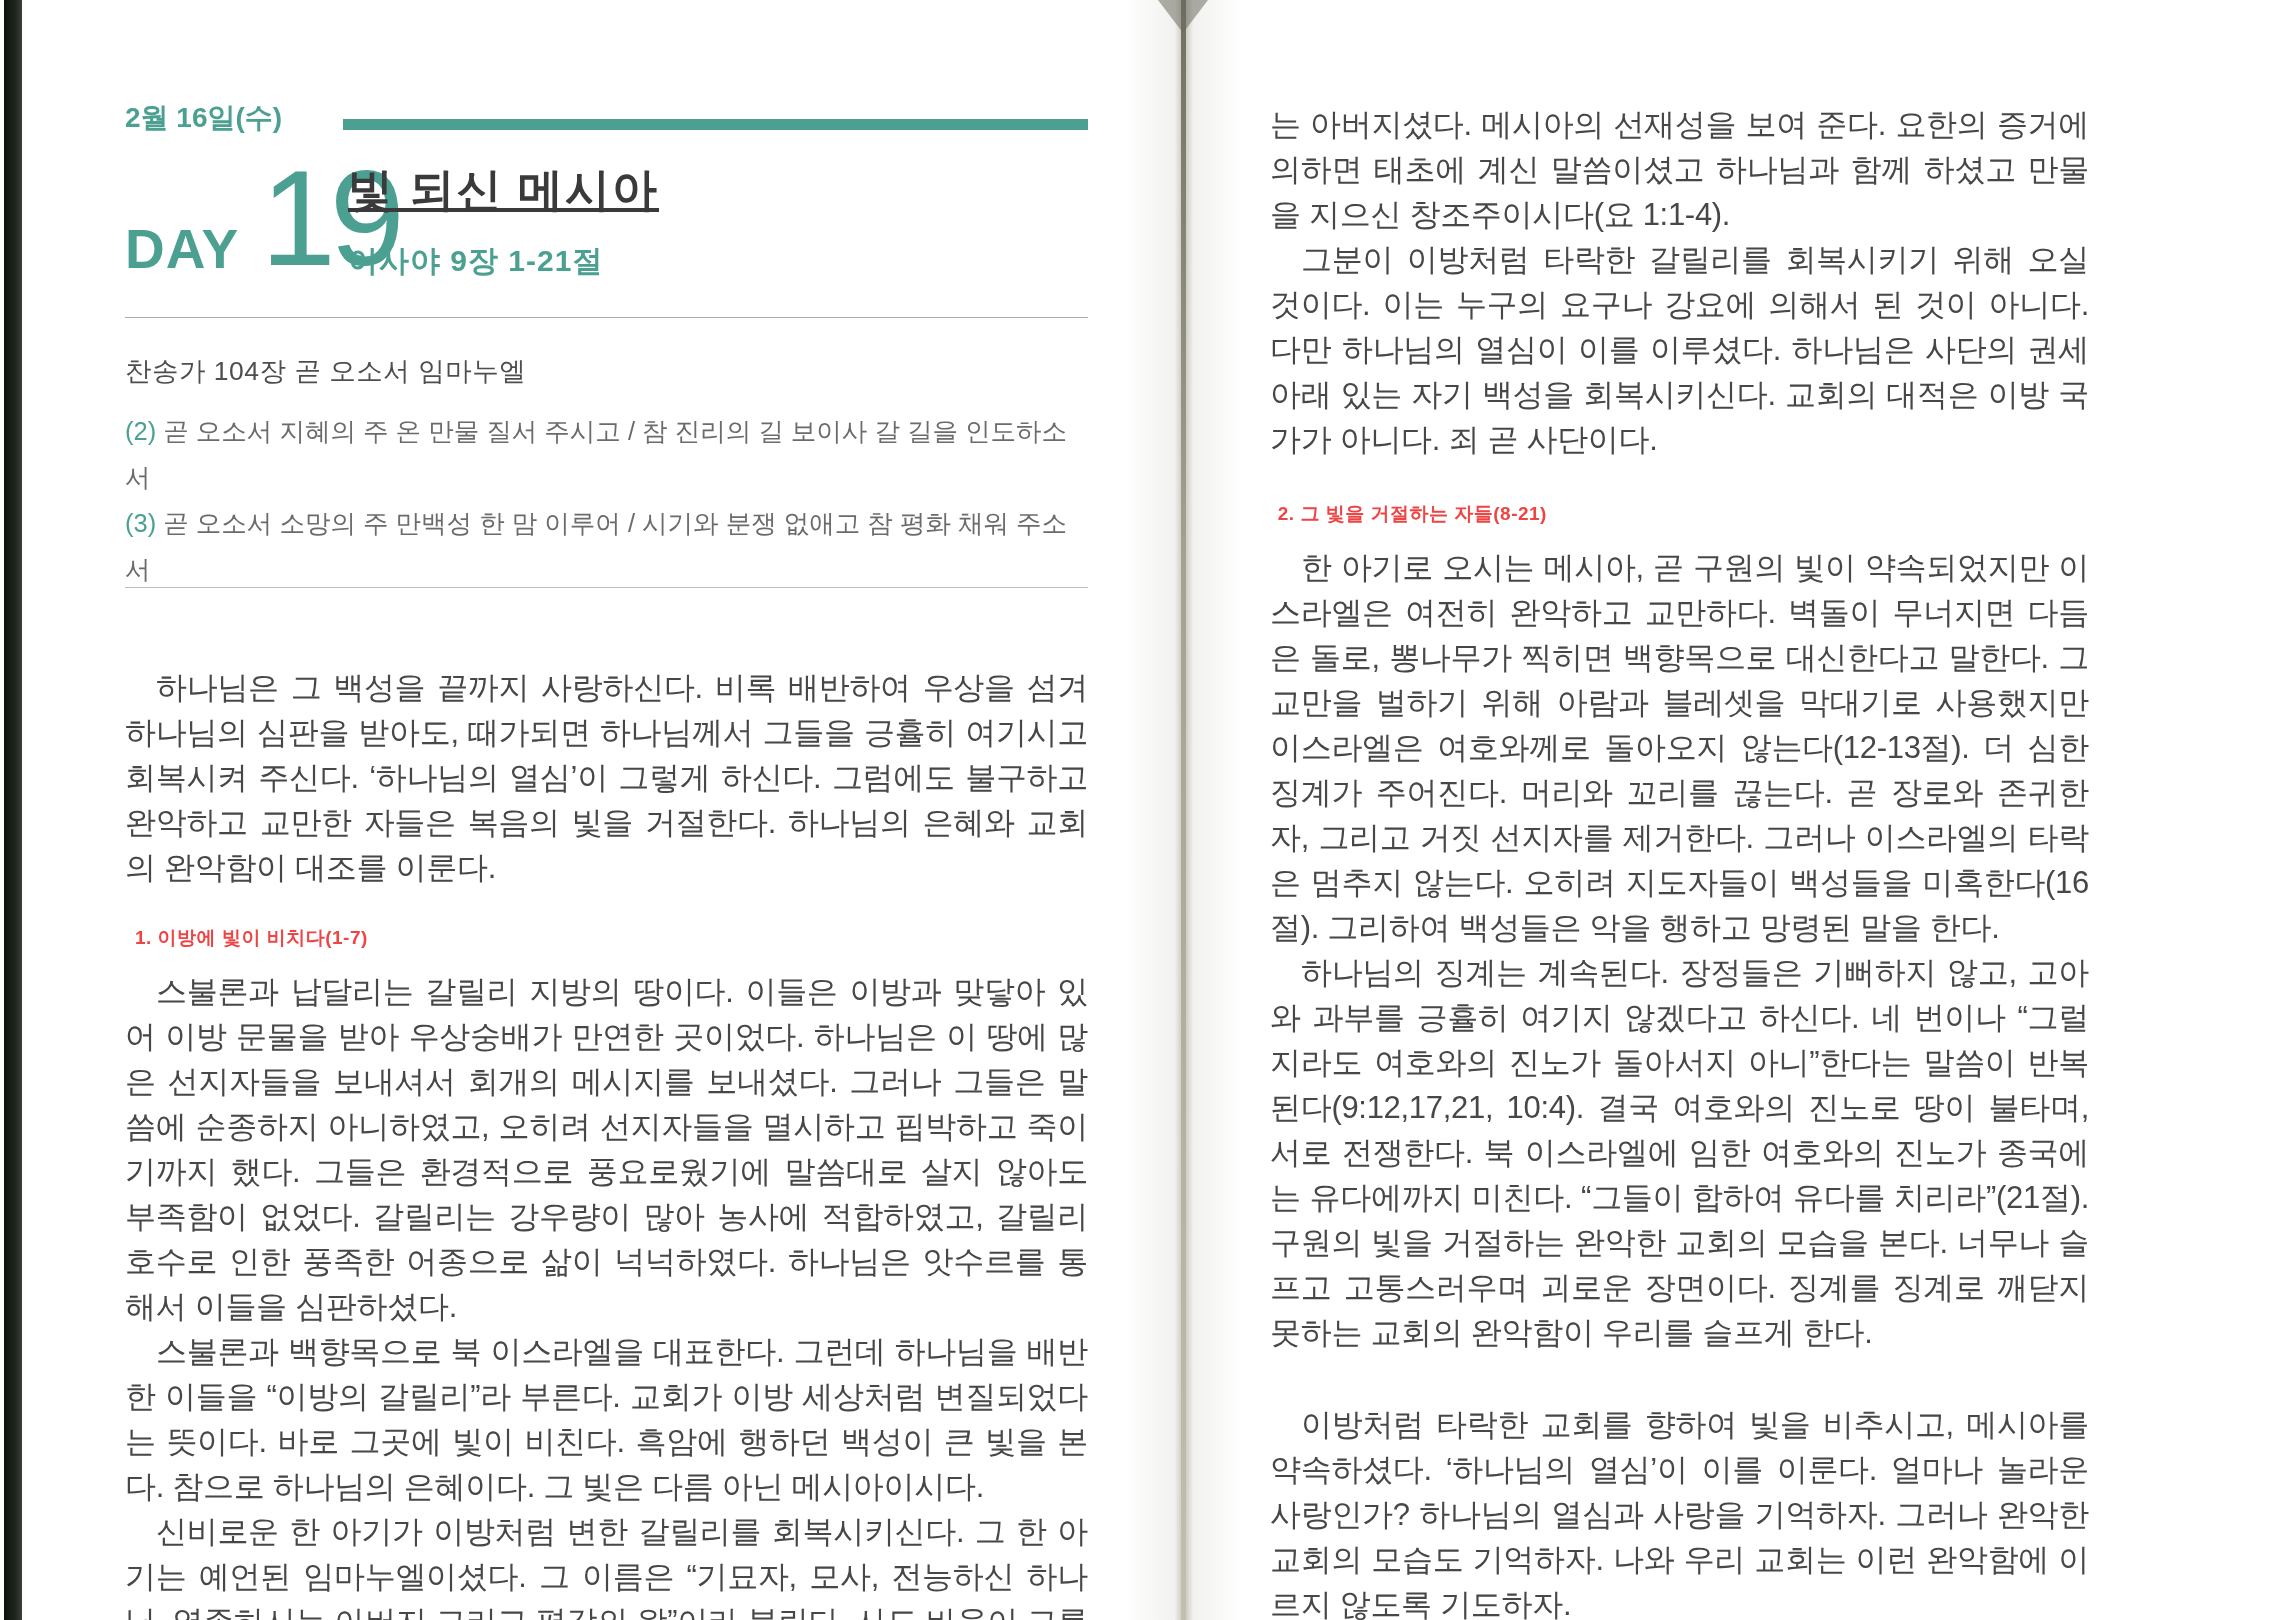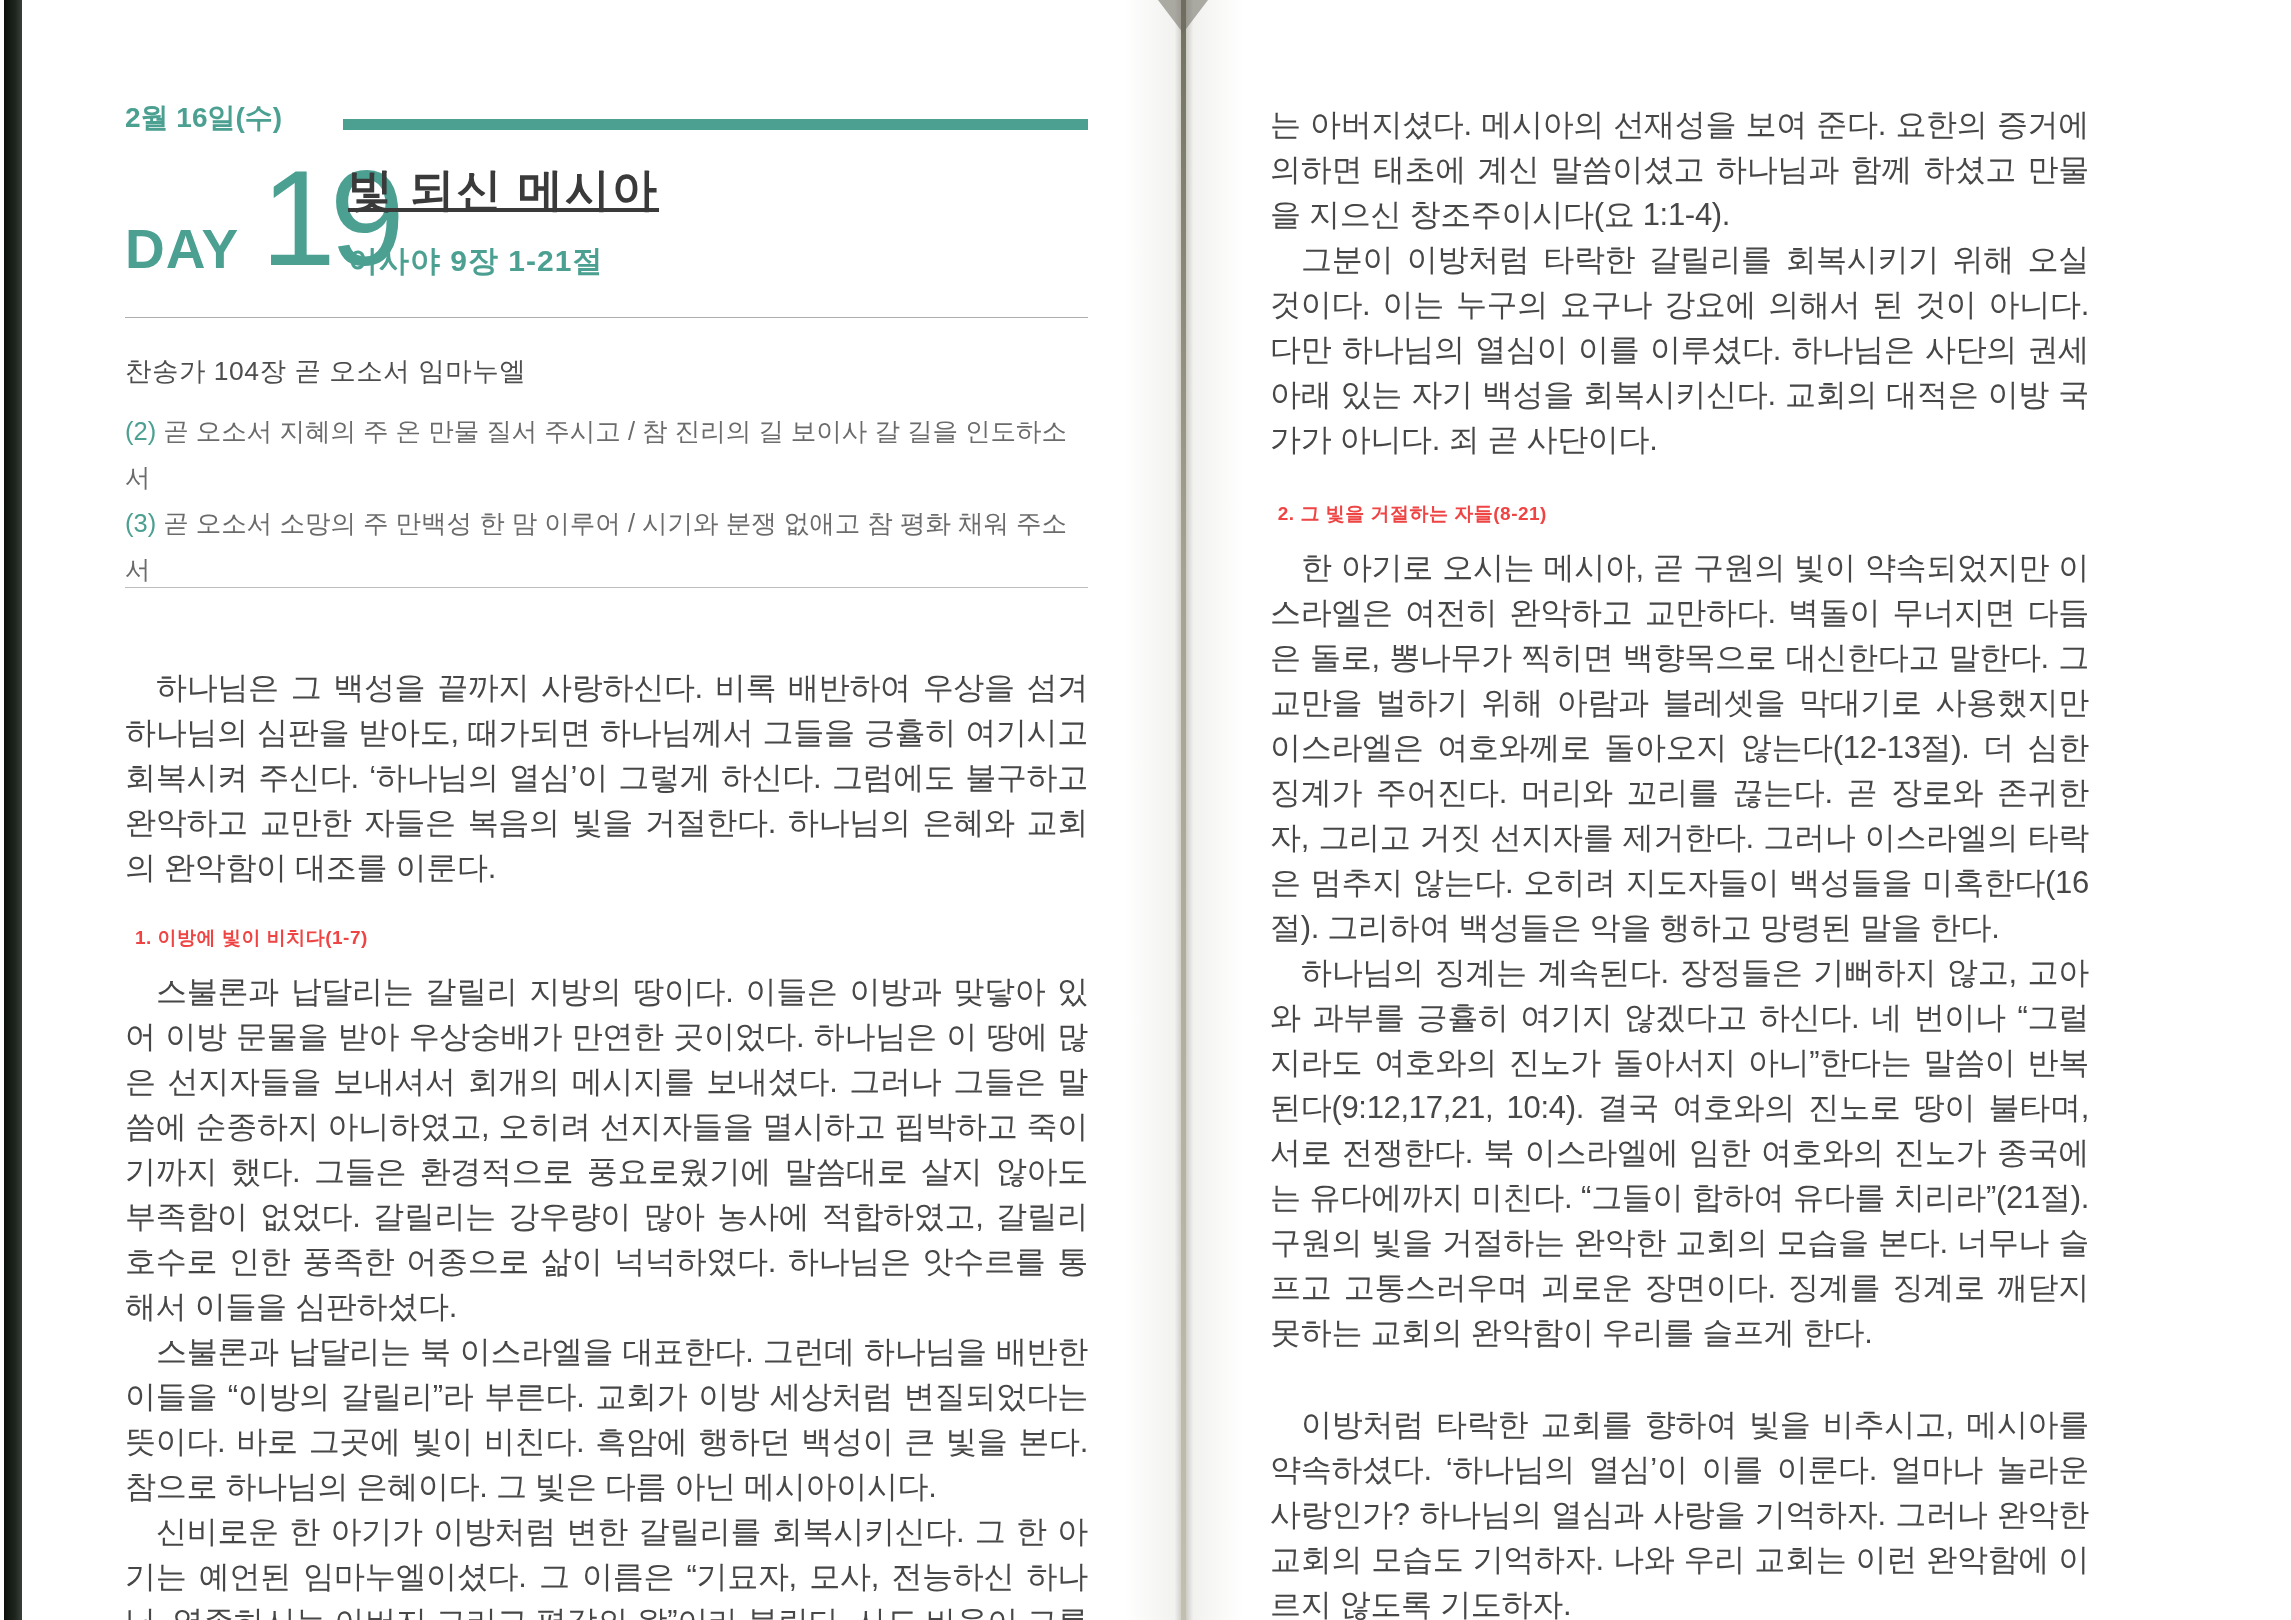--- a/index.html
+++ b/index.html
@@ -71,21 +71,21 @@
   <div class="hymn-lines">
     <div><span class="hymn-marker">(2)</span><span> 곧 오소서 지혜의 주 온 만물 질서 주시고 / 참 진리의 길 보이사 갈 길을 인도하소서</span></div>
     <div><span class="hymn-marker">(3)</span><span> 곧 오소서 소망의 주 만백성 한 맘 이루어 / 시기와 분쟁 없애고 참 평화 채워 주소서</span></div>
   </div>
   <div class="rule rule-2"></div>
 
   <div class="body-flow-left">
     <p class="para indent">하나님은 그 백성을 끝까지 사랑하신다. 비록 배반하여 우상을 섬겨 하나님의 심판을 받아도, 때가되면 하나님께서 그들을 긍휼히 여기시고 회복시켜 주신다. ‘하나님의 열심’이 그렇게 하신다. 그럼에도 불구하고 완악하고 교만한 자들은 복음의 빛을 거절한다. 하나님의 은혜와 교회의 완악함이 대조를 이룬다.</p>
     <div class="section-heading first">1. 이방에 빛이 비치다(1-7)</div>
     <p class="para indent">스불론과 납달리는 갈릴리 지방의 땅이다. 이들은 이방과 맞닿아 있어 이방 문물을 받아 우상숭배가 만연한 곳이었다. 하나님은 이 땅에 많은 선지자들을 보내셔서 회개의 메시지를 보내셨다. 그러나 그들은 말씀에 순종하지 아니하였고, 오히려 선지자들을 멸시하고 핍박하고 죽이기까지 했다. 그들은 환경적으로 풍요로웠기에 말씀대로 살지 않아도 부족함이 없었다. 갈릴리는 강우량이 많아 농사에 적합하였고, 갈릴리 호수로 인한 풍족한 어종으로 삶이 넉넉하였다. 하나님은 앗수르를 통해서 이들을 심판하셨다.</p>
-    <p class="para indent">스불론과 납달리는 북 이스라엘을 대표한다. 그런데 하나님을 배반한 이들을 “이방의 갈릴리”라 부른다. 교회가 이방 세상처럼 변질되었다는 뜻이다. 바로 그곳에 빛이 비친다. 흑암에 행하던 백성이 큰 빛을 본다. 참으로 하나님의 은혜이다. 그 빛은 다름 아닌 메시아이시다.</p>
+    <p class="para indent">스불론과 백향목으로 북 이스라엘을 대표한다. 그런데 하나님을 배반한 이들을 “이방의 갈릴리”라 부른다. 교회가 이방 세상처럼 변질되었다는 뜻이다. 바로 그곳에 빛이 비친다. 흑암에 행하던 백성이 큰 빛을 본다. 참으로 하나님의 은혜이다. 그 빛은 다름 아닌 메시아이시다.</p>
     <p class="para indent">신비로운 한 아기가 이방처럼 변한 갈릴리를 회복시키신다. 그 한 아기는 예언된 임마누엘이셨다. 그 이름은 “기묘자, 모사, 전능하신 하나님, 영존하시는 아버지 그리고 평강의 왕”이라 불린다. 사도 바울이 그를 일컬어서 “근본 하나님의 본체”라고 표현한 바로 그 분이시다. 그분은 기묘한 일을 계획하시는 분이시다. 그 분은 창조주이시며 영존하시</p>
   </div>
 </div>
 
 <div class="page page-right">
   <div class="body-flow-right">
     <p class="para">는 아버지셨다. 메시아의 선재성을 보여 준다. 요한의 증거에 의하면 태초에 계신 말씀이셨고 하나님과 함께 하셨고 만물을 지으신 창조주이시다(요 1:1-4).</p>
     <p class="para indent">그분이 이방처럼 타락한 갈릴리를 회복시키기 위해 오실 것이다. 이는 누구의 요구나 강요에 의해서 된 것이 아니다. 다만 하나님의 열심이 이를 이루셨다. 하나님은 사단의 권세 아래 있는 자기 백성을 회복시키신다. 교회의 대적은 이방 국가가 아니다. 죄 곧 사단이다.</p>
     <div class="section-heading">2. 그 빛을 거절하는 자들(8-21)</div>
     <p class="para indent">한 아기로 오시는 메시아, 곧 구원의 빛이 약속되었지만 이스라엘은 여전히 완악하고 교만하다. 벽돌이 무너지면 다듬은 돌로, 뽕나무가 찍히면 백향목으로 대신한다고 말한다. 그 교만을 벌하기 위해 아람과 블레셋을 막대기로 사용했지만 이스라엘은 여호와께로 돌아오지 않는다(12-13절). 더 심한 징계가 주어진다. 머리와 꼬리를 끊는다. 곧 장로와 존귀한 자, 그리고 거짓 선지자를 제거한다. 그러나 이스라엘의 타락은 멈추지 않는다. 오히려 지도자들이 백성들을 미혹한다(16절). 그리하여 백성들은 악을 행하고 망령된 말을 한다.</p>

